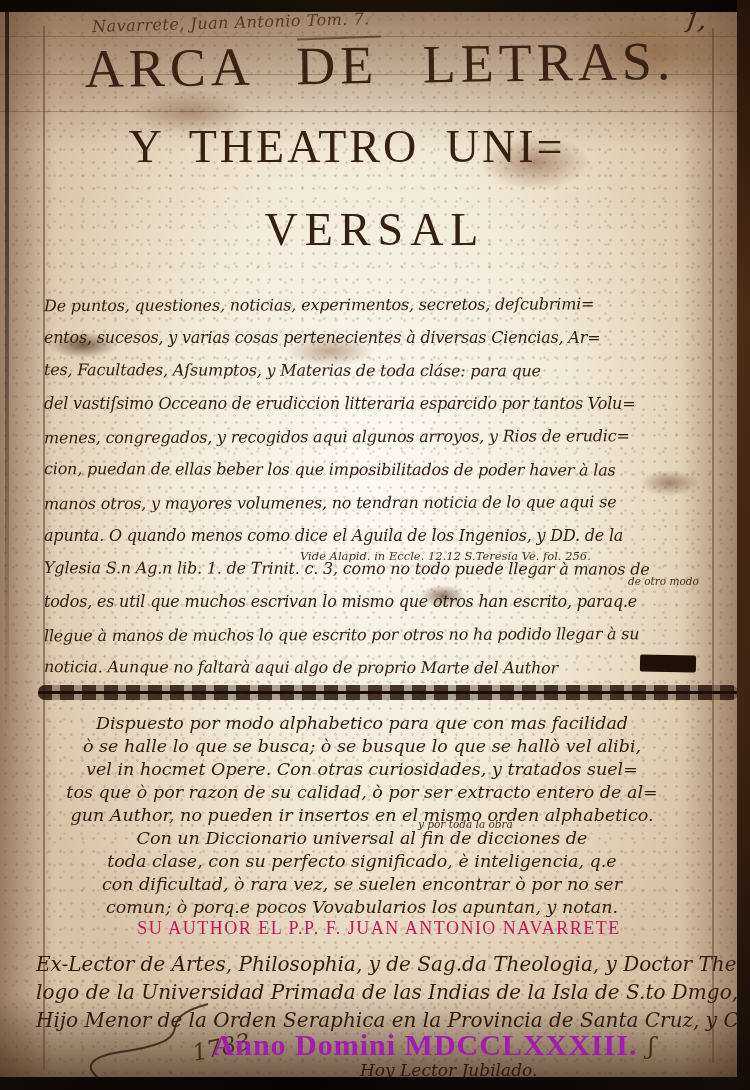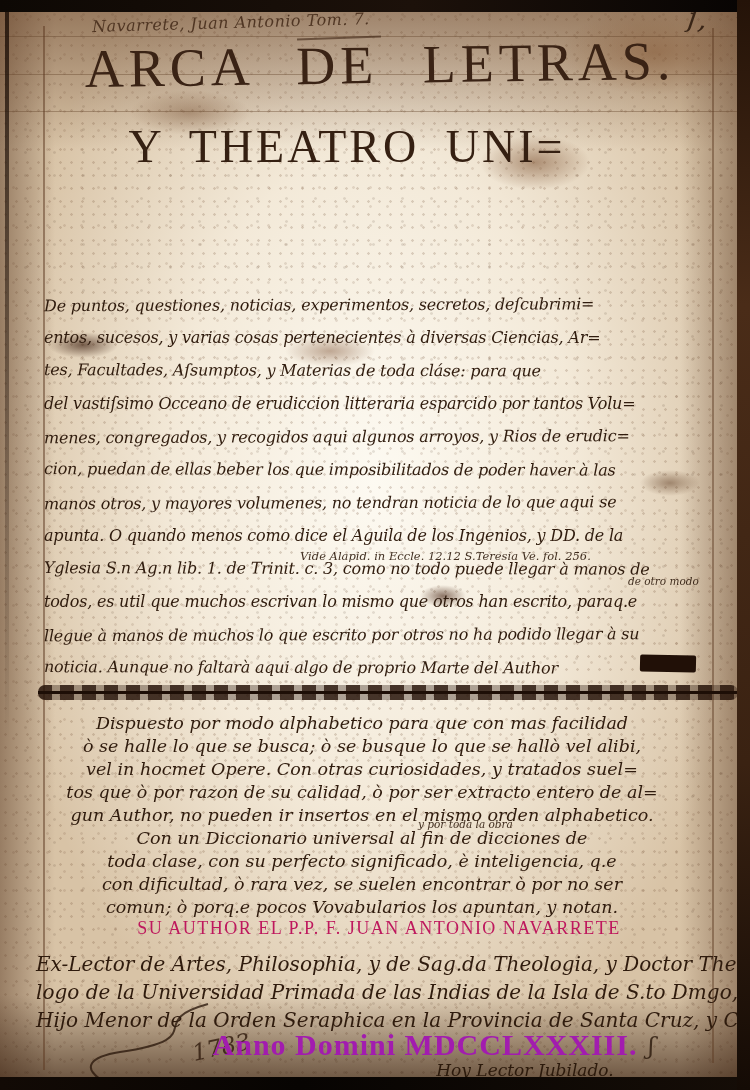--- a/index.html
+++ b/index.html
@@ -87,21 +87,21 @@
     font-family:"Liberation Serif", serif;font-size:18px;letter-spacing:1.5px;color:#be185d;
     white-space:nowrap;}
   .author-lines{position:absolute;left:36px;top:950px;width:706px;font-size:20px;line-height:28px;
     font-style:italic;}
   .author-lines .line{white-space:nowrap;}
   .year-note{position:absolute;left:192px;top:1034px;font-size:23px;font-style:italic;
     color:rgba(52,30,16,.85);transform:rotate(-12deg);}
   .anno-domini{position:absolute;left:105px;top:1028px;width:640px;text-align:center;
     font-family:"Liberation Serif", serif;font-size:30px;font-weight:600;letter-spacing:1px;
     color:#a21caf;white-space:nowrap;}
-  .lector-note{position:absolute;left:360px;top:1060px;width:330px;text-align:center;
+  .lector-note{position:absolute;left:360px;top:1060px;width:330px;text-align:left;
     font-size:17px;font-style:italic;color:#2c1a0c;white-space:nowrap;}
   .flourish{position:absolute;left:58px;top:1000px;}
   .ink-mark-right{position:absolute;left:648px;top:1032px;font-size:24px;font-style:italic;
     color:rgba(40,22,10,.8);}
 </style>
 </head>
 <body>
 
 <div class="page">
 
@@ -117,20 +117,21 @@
   <div class="vrule-right"></div>
   <div class="edge-streak"></div>
 
   <div class="annotation hw">Navarrete, Juan Antonio Tom. 7.</div>
   <div class="annotation-underline"></div>
   <div class="corner-mark hw">ſ,</div>
   <div class="page-number">2</div>
 
   <div class="title1">ARCA DE LETRAS.</div>
   <div class="title2">Y THEATRO UNI=</div>
+  <div class="title3">VERSAL</div>
 
   <div class="intro">
     <div class="line">De puntos, questiones, noticias, experimentos, secretos, deſcubrimi=</div>
     <div class="line">entos, sucesos, y varias cosas pertenecientes à diversas Ciencias, Ar=</div>
     <div class="line">tes, Facultades, Aſsumptos, y Materias de toda cláse: para que</div>
     <div class="line">del vastiſsimo Occeano de erudiccion litteraria esparcido por tantos Volu=</div>
     <div class="line">menes, congregados, y recogidos aqui algunos arroyos, y Rios de erudic=</div>
     <div class="line">cion, puedan de ellas beber los que imposibilitados de poder haver à las</div>
     <div class="line">manos otros, y mayores volumenes, no tendran noticia de lo que aqui se</div>
     <div class="line">apunta. O quando menos como dice el Aguila de los Ingenios, y DD. de la</div>

